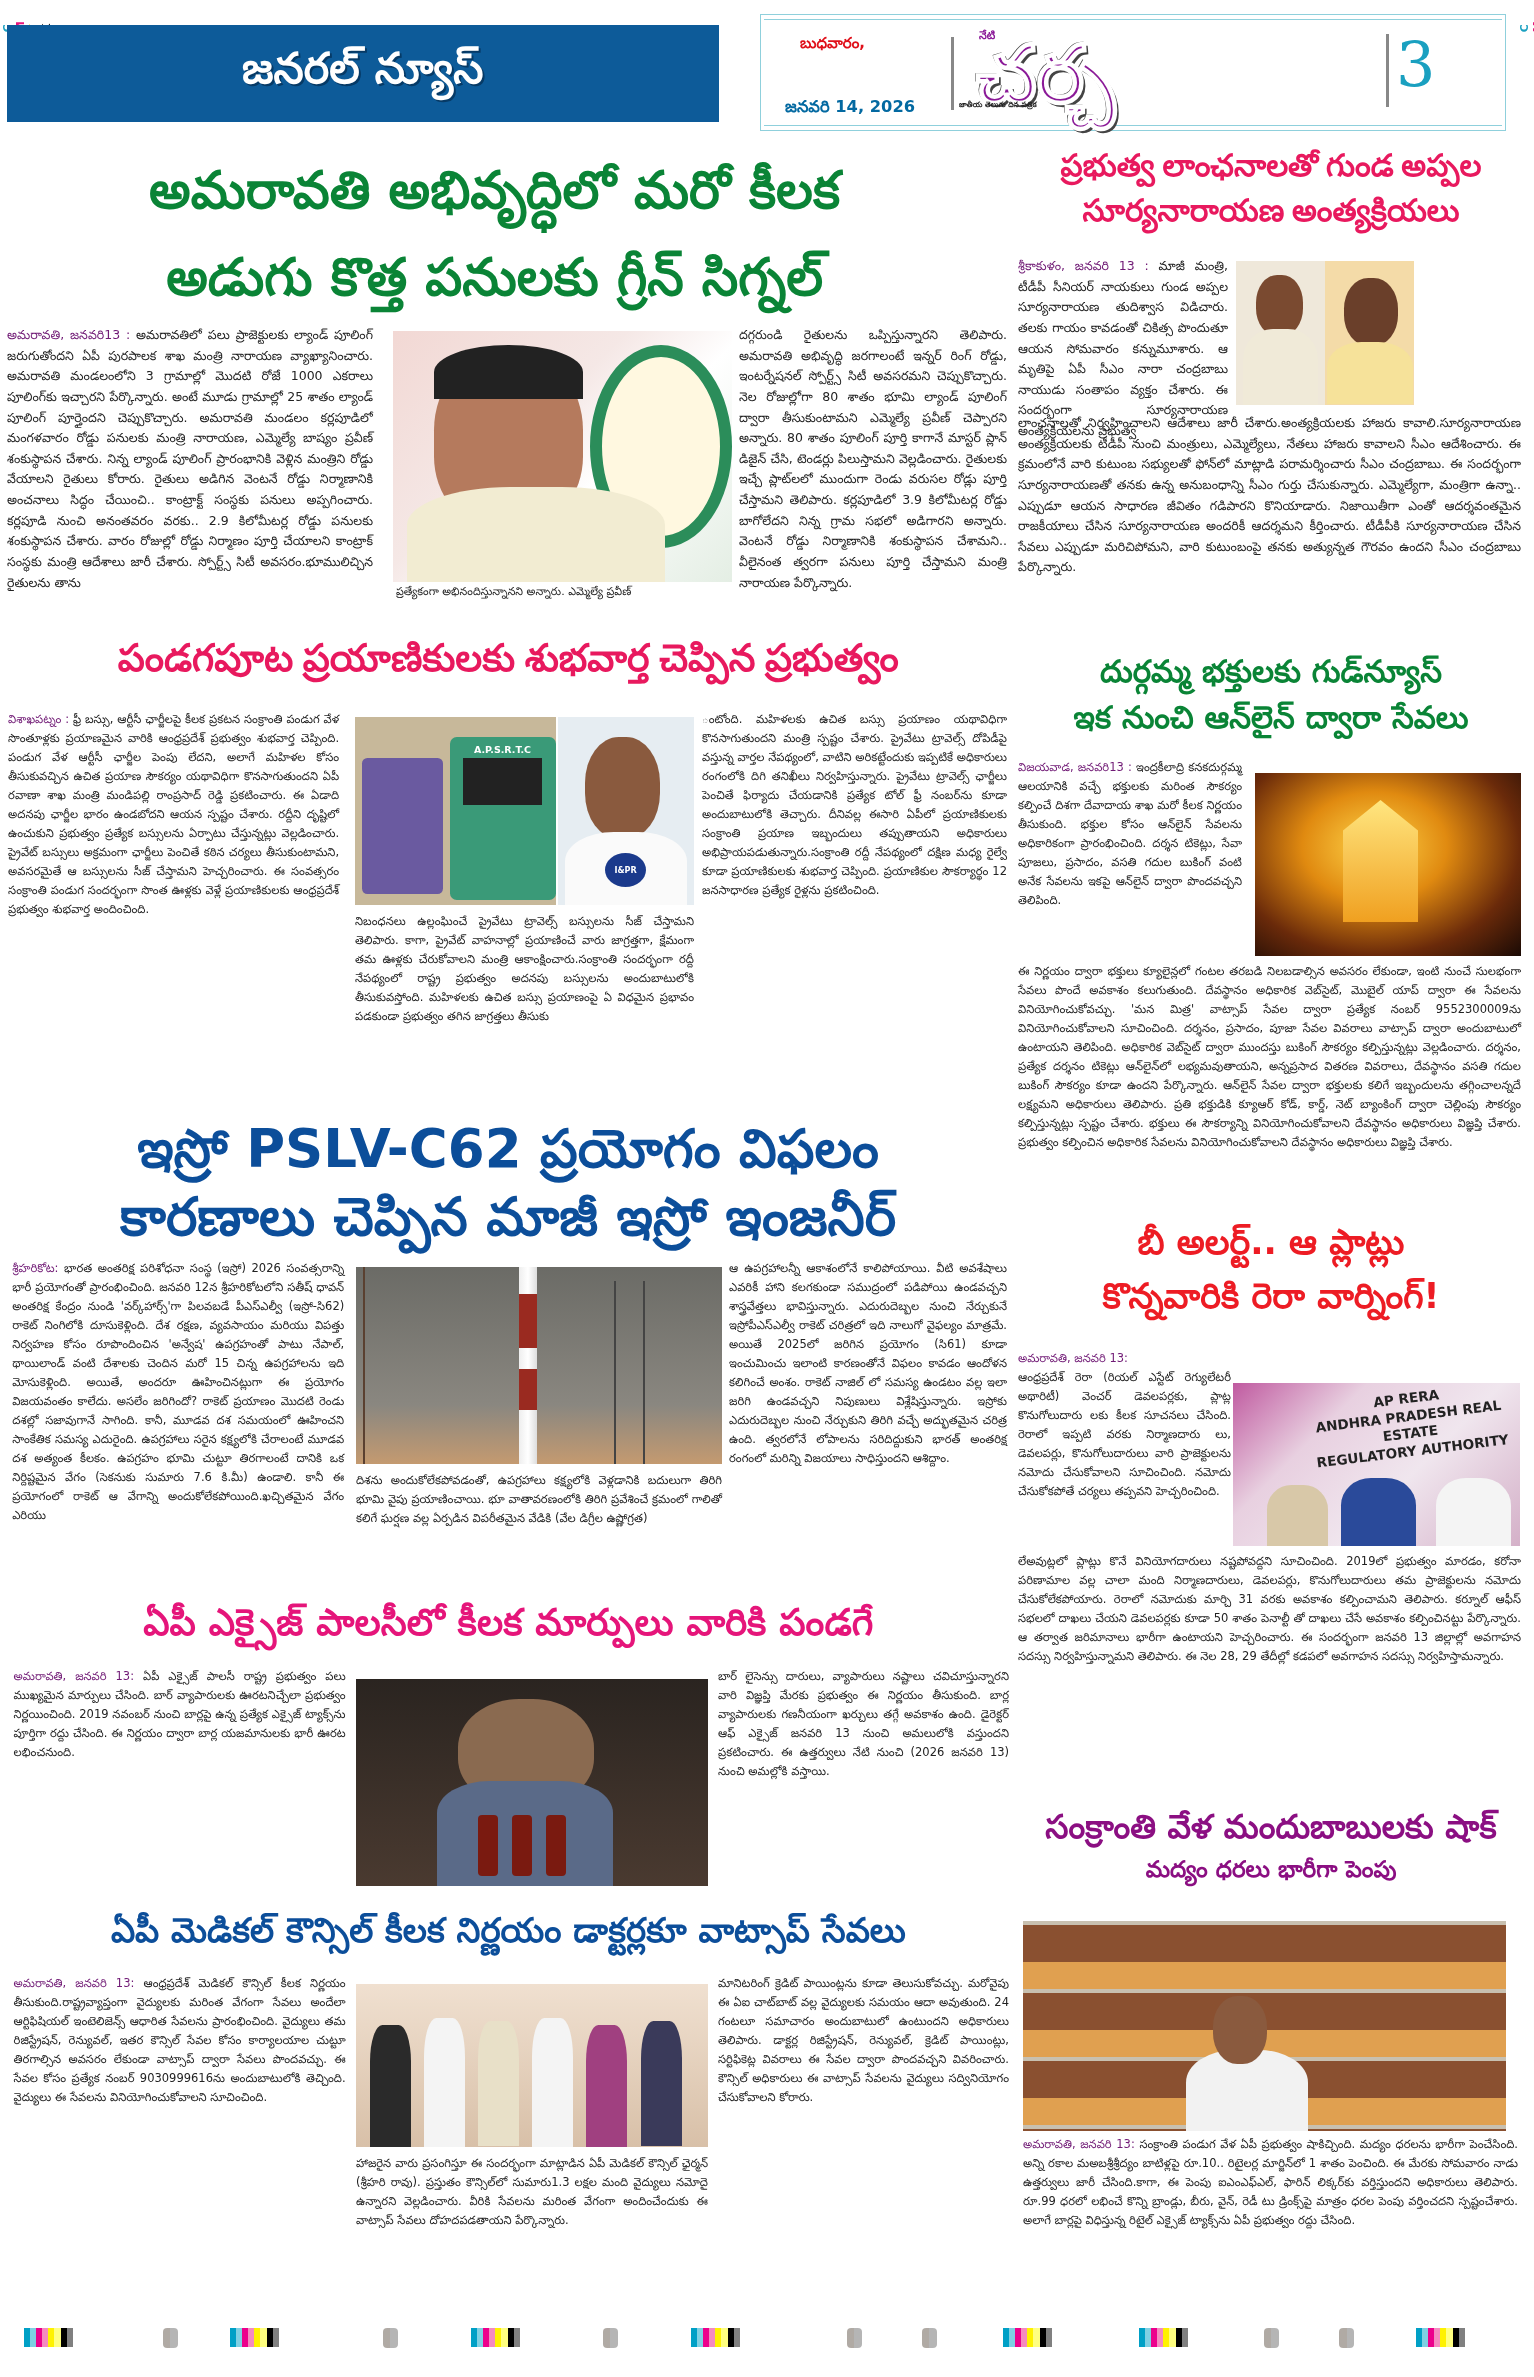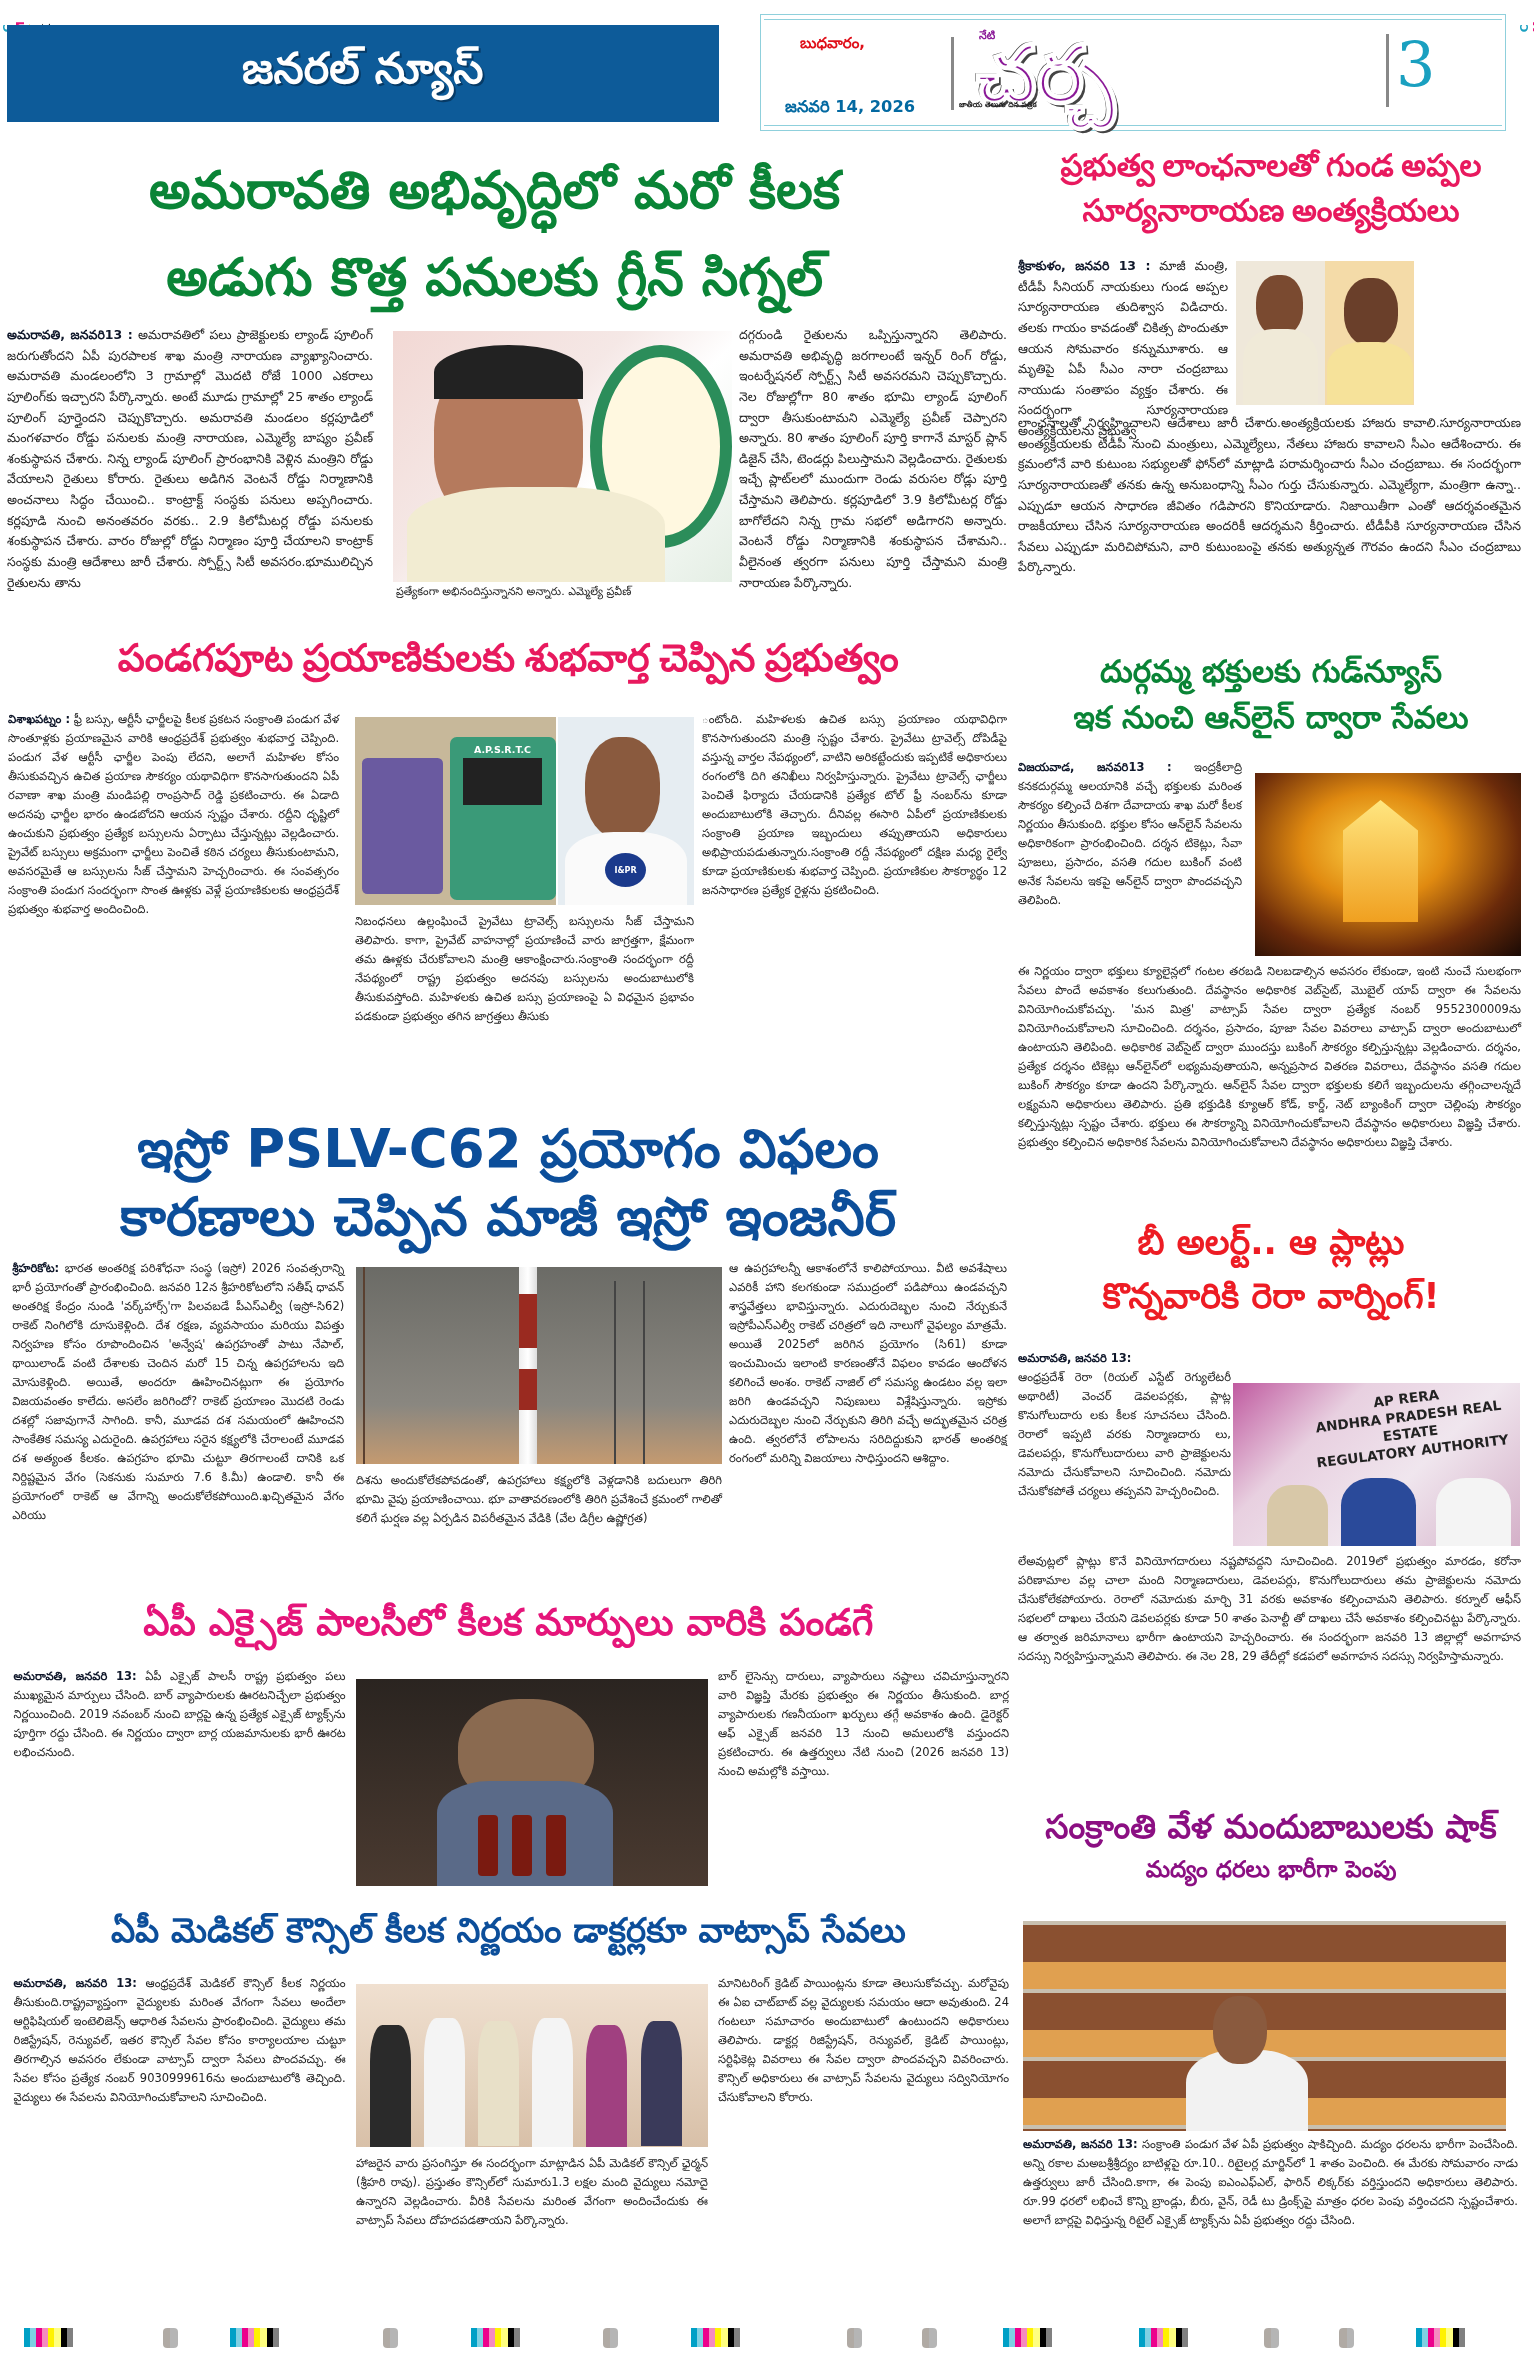--- a/index.html
+++ b/index.html
@@ -21,21 +21,21 @@
   .page-no{left:1396px;top:22px;color:#1aa0c0;font:62px "DejaVu Serif",serif;line-height:1.4;}
   
   .hl{font-weight:bold;font-family:"DejaVu Sans",sans-serif;text-align:center;line-height:1.3;}
   .green{color:#0a8436;}
   .pink{color:#e8195e;font-family:Liberation Serif, serif;}
   .blue{color:#0c4e9a;}
   .red{color:#ed1c24;}
   .magenta{color:#e5157a;}
   .purple{color:#8b0f82;}
   .body{font:12.5px/1.65 "DejaVu Sans",sans-serif;color:#222;text-align:justify;}
-  .body .dl{font-weight:bold;color:#0f172a;}
+  .body .dl{font-weight:normal;color:#701a75;}
   .photo{position:absolute;overflow:hidden;}
   .caption{font:11px/1.4 "DejaVu Sans",sans-serif;color:#222;}
   .colorbar{position:absolute;top:2328px;height:19px;display:flex;}
   .colorbar i{display:block;width:6.1px;height:19px;}
   .graydot{position:absolute;top:2328px;width:15px;height:20.3px;border-radius:4.1px;background:linear-gradient(90deg,#b0aaa4 50%,#b5b5b5 50%);}
 </style>
 </head>
 <body>
 
 <div class="cmyk" style="left:1.4px;top:20.3px;">

